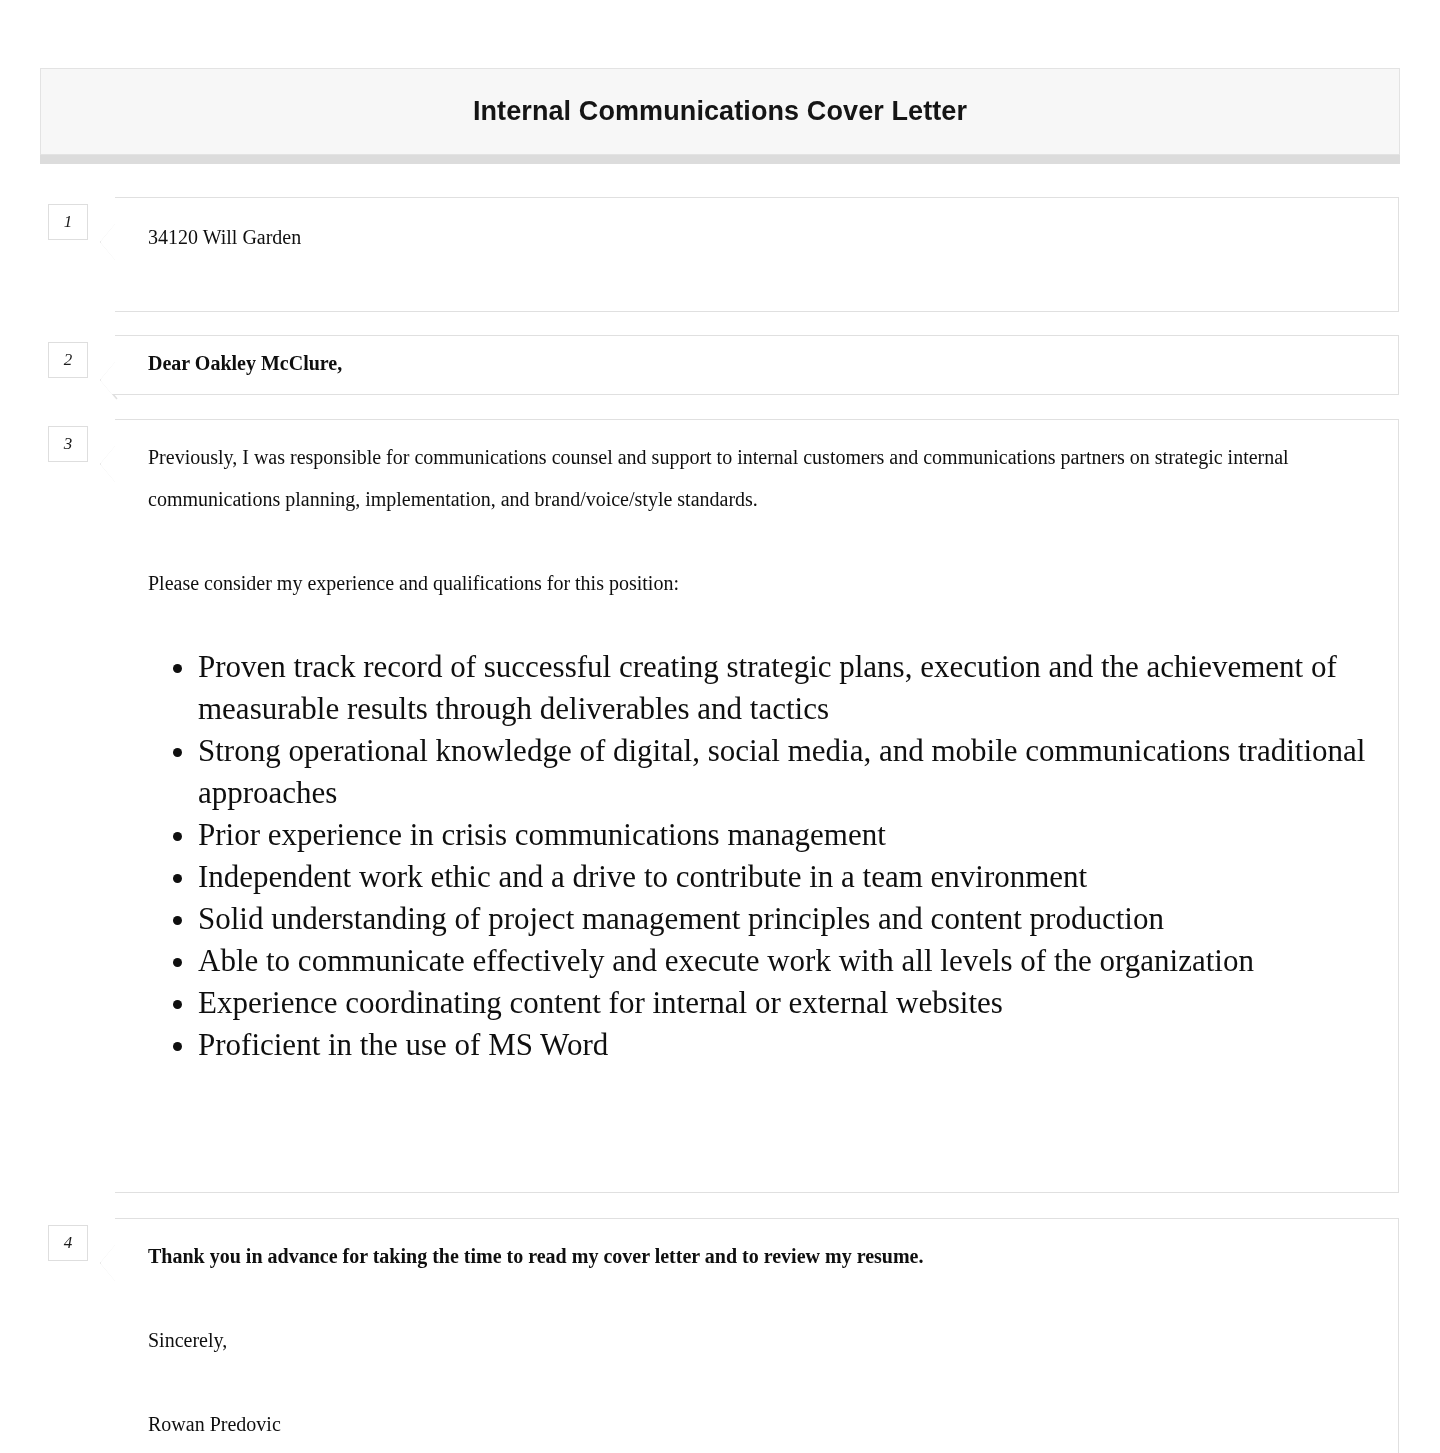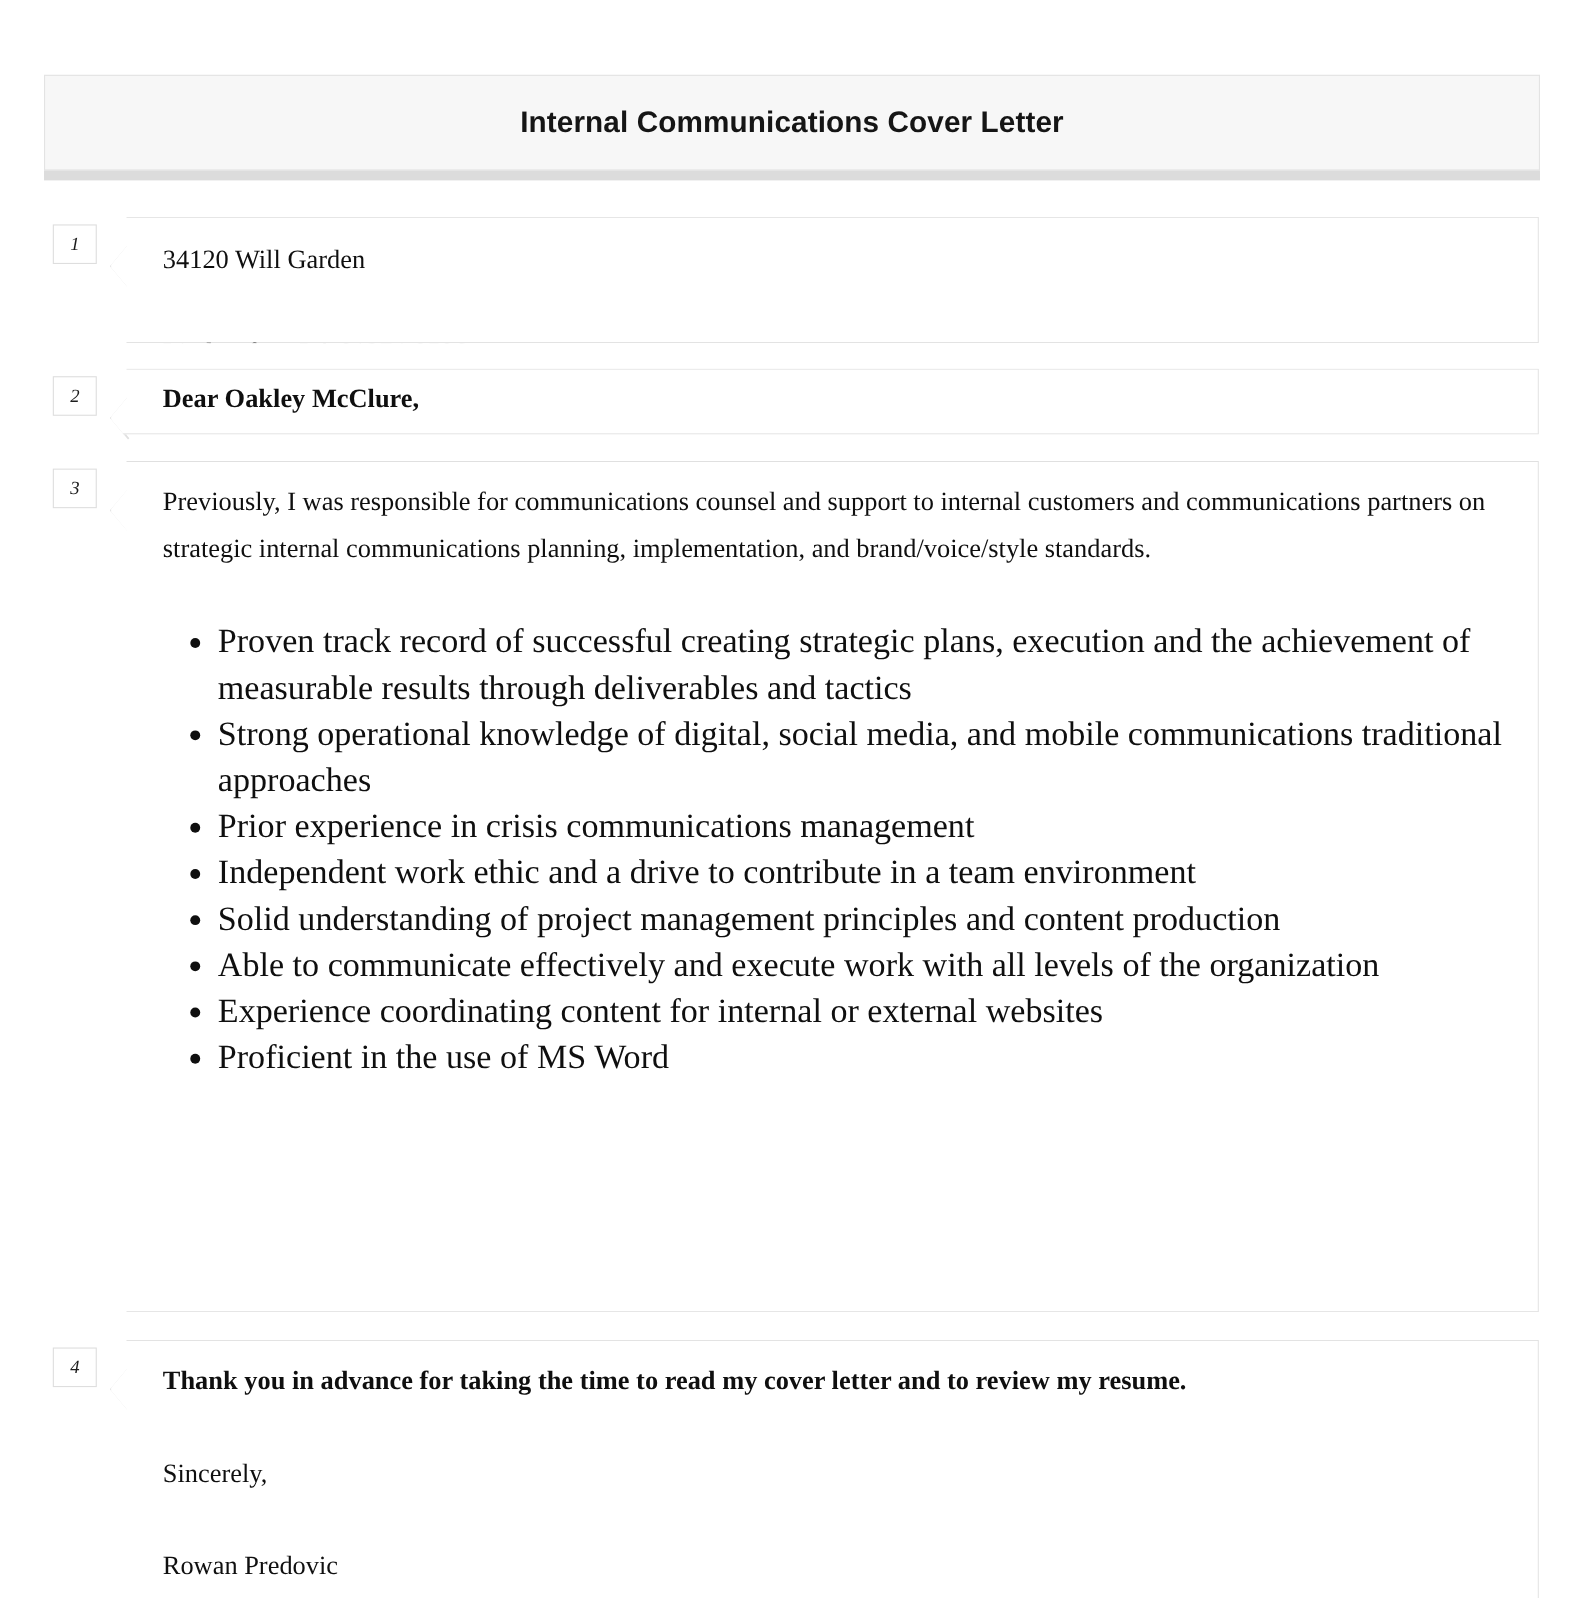--- a/index.html
+++ b/index.html
@@ -111,21 +111,21 @@
     height: 40px;
     pointer-events: none;
   }
 
   .panel-inner {
     padding: 0 24px 0 47px;
   }
 
   .para {
     font-family: "Liberation Serif", "DejaVu Serif", serif;
-    font-size: 24px;
+    font-size: 20px;
     line-height: 42px;
     color: #0f0f0f;
     margin: 0;
   }
   .para.bold {
     font-weight: bold;
   }
   .para + .para {
     margin-top: 42px;
   }
@@ -178,20 +178,21 @@
   </div>
 
   <div class="section-row" style="top:377px;">
     <div class="section-badge" style="top:7px;">3</div>
     <svg class="notch-outline" style="top:25px;" viewBox="0 0 18 40" preserveAspectRatio="none">
       <polyline points="17,1 1,20 17,39" fill="none" stroke="#e0e0e0" stroke-width="1.6"></polyline>
     </svg>
     <div class="section-panel" style="height:774px;">
       <div class="panel-inner" style="padding-top:16px;">
         <div class="para">Previously, I was responsible for communications counsel and support to internal customers and communications partners on strategic internal communications planning, implementation, and brand/voice/style standards.</div>
+        <div class="para">Please consider my experience and qualifications for this position:</div>
         <ul class="bullets">
           <li>Proven track record of successful creating strategic plans, execution and the achievement of measurable results through deliverables and tactics</li>
           <li>Strong operational knowledge of digital, social media, and mobile communications traditional approaches</li>
           <li>Prior experience in crisis communications management</li>
           <li>Independent work ethic and a drive to contribute in a team environment</li>
           <li>Solid understanding of project management principles and content production</li>
           <li>Able to communicate effectively and execute work with all levels of the organization</li>
           <li>Experience coordinating content for internal or external websites</li>
           <li>Proficient in the use of MS Word</li>
         </ul>

